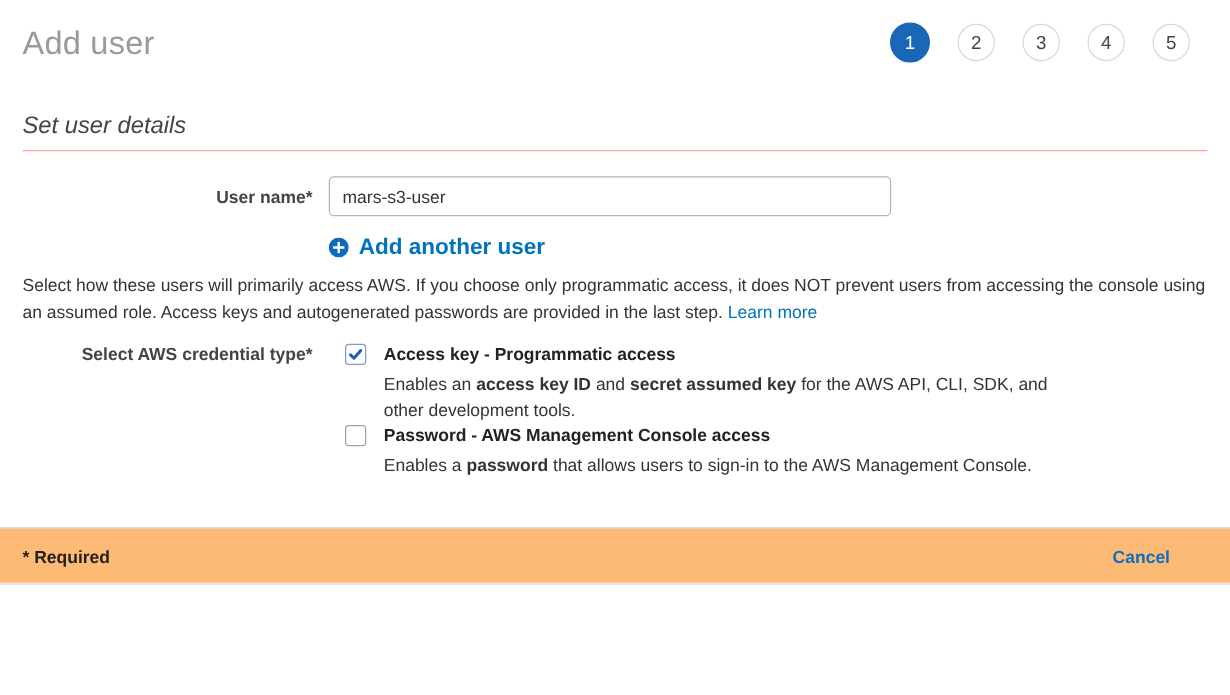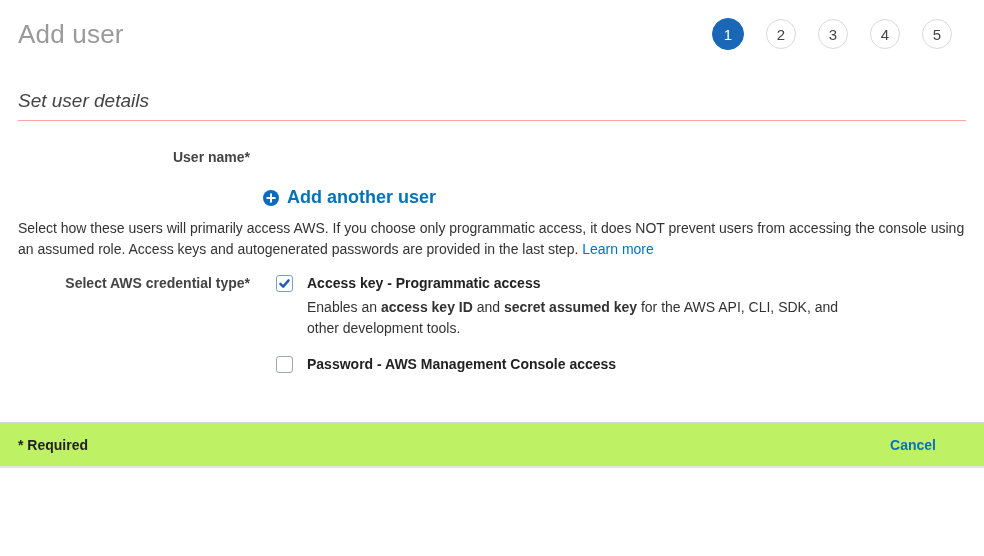--- a/index.html
+++ b/index.html
@@ -27,33 +27,33 @@
   .form-label { width:232px; min-width:232px; text-align:right; font-weight:bold; font-size:14px;
           color:#444; line-height:32px; margin-right:13px; }
   .text-input { width:450px; height:32px; border:1px solid #b0b8bb; border-radius:4px;
           padding:0 10px; font-size:14px; color:#333; font-family:"Liberation Sans", sans-serif; }
 
   .add-another { display:flex; align-items:center; gap:8px; margin-left:245px; margin-top:14px;
           color:#0073bb; font-weight:bold; font-size:18px; cursor:pointer; width:fit-content; }
 
   
   .cred-row { display:flex; margin-top:14px; }
-  .options { margin-left:13px; display:flex; flex-direction:column; gap:16px; }
+  .options { margin-left:13px; display:flex; flex-direction:column; gap:0; }
   .option { display:flex; align-items:flex-start; }
   .checkbox { width:17px; height:17px; border:1px solid #9aa5ad; border-radius:3px; background:#fff;
           margin-top:1px; margin-right:14px; display:flex; align-items:center; justify-content:center; cursor:pointer; flex:none; }
   .checkbox.checked { border-color:#7e9cc4; }
   .checkbox svg { display:none; }
   .checkbox.checked svg { display:block; }
   .option-title { font-size:14px; font-weight:bold; color:#222; line-height:19px; }
   .option-desc { font-size:14px; color:#333; line-height:21px; margin-top:4px; max-width:560px; }
   .b { font-weight:bold; }
 
   
-  .footer { position:absolute; left:0; right:0; bottom:0; height:46px; background:#bef264;
+  .footer { position:absolute; left:0; right:0; bottom:0; height:46px; background:#fdba74;
           border-top:1px solid #d5d5d5; border-bottom:2px solid #e4e4e4;
           display:flex; align-items:center; padding:0 18px; }
   .required-note { font-size:14px; font-weight:bold; color:#222; }
   .footer-actions { margin-left:auto; display:flex; align-items:center;flex-direction:column; }
   .cancel-link { color:#0d6ec2; font-weight:bold; font-size:14px; margin-right:30px; cursor:pointer; text-decoration:none; }
   .primary-btn { background:linear-gradient(#418fde, #2372cf); border:1px solid #1e5d9e; border-radius:3px;
           color:#fff; font-weight:bold; font-size:14px; padding:7px 14px; cursor:pointer;
           font-family:"Liberation Sans", sans-serif; }
 </style>
 </head>
@@ -70,20 +70,21 @@
         <span class="step">3</span>
         <span class="step">4</span>
         <span class="step">5</span>
       </div>
     </div>
 
     <h2 class="section-heading">Set user details</h2>
 
     <div class="form-row">
       <label class="form-label">User name*</label>
+      <input class="text-input" type="text" value="mars-s3-user" style="">
     </div>
 
     <div class="add-another">
       <svg width="16" height="16" viewBox="0 0 16 16">
         <circle cx="8" cy="8" r="8" fill="#0d6bbd"></circle>
         <rect x="7" y="3.5" width="2" height="9" fill="#fff"></rect>
         <rect x="3.5" y="7" width="9" height="2" fill="#fff"></rect>
       </svg>
       <span>Add another user</span>
     </div>
@@ -105,20 +106,21 @@
             <div class="option-desc"><span>Enables an </span><span class="b">access key ID</span><span> and </span><span class="b">secret assumed key</span><span> for the AWS API, CLI, SDK, and other development tools.</span></div>
           </div>
         </div>
 
         <div class="option">
           <span class="checkbox">
             
           </span>
           <div>
             <div class="option-title">Password - AWS Management Console access</div>
+            <div class="option-desc"><span>Enables a </span><span class="b">password</span><span> that allows users to sign-in to the AWS Management Console.</span></div>
           </div>
         </div>
 
       </div>
     </div>
 
   </div>
 
   <div class="footer">
     <span class="required-note">* Required</span>

